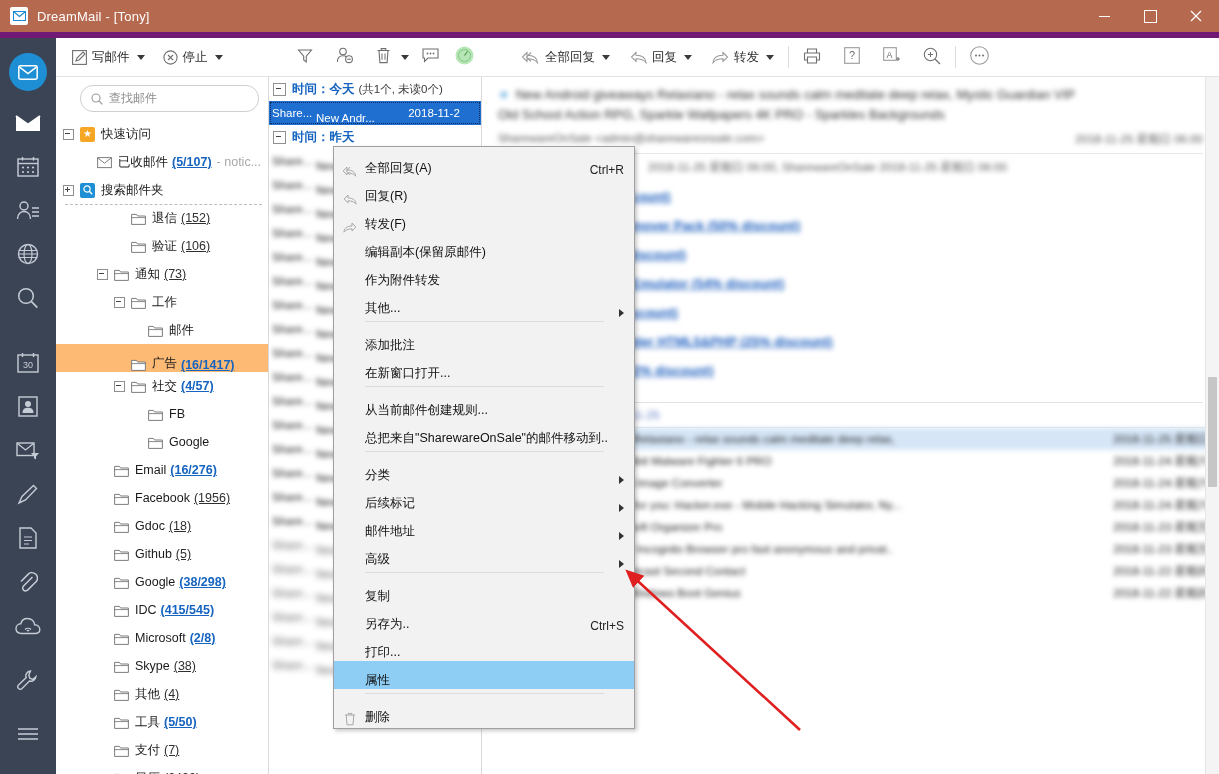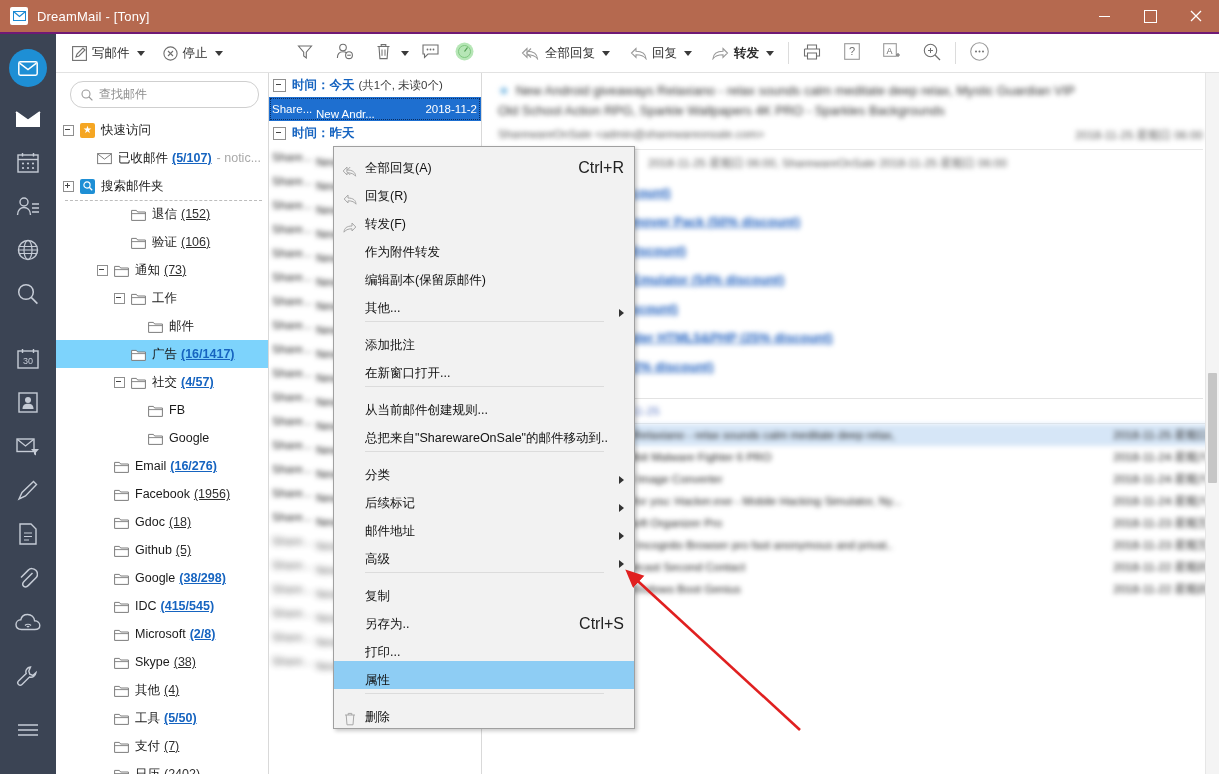--- a/index.html
+++ b/index.html
@@ -7,21 +7,21 @@
     width:1219px;height:774px;overflow:hidden;
     font-family:"Liberation Sans","DejaVu Sans",sans-serif;
     font-size:12px;color:#222;background:#fff;
     -webkit-font-smoothing:antialiased;
   }
   .app{position:relative;width:1219px;height:774px;display:flex;flex-direction:column;}
 
   
   .titlebar{
     height:32px;background:#b5694f;display:flex;align-items:center;
-    border-bottom:2px solid #701a75;flex:none;position:relative;
+    border-bottom:6px solid #701a75;flex:none;position:relative;
   }
   .tb-icon{
     width:18px;height:18px;margin-left:10px;background:#fff;border-radius:2px;
     display:flex;align-items:center;justify-content:center;color:#1c8ad4;font-size:13px;line-height:1;
   }
   .tb-title{margin-left:9px;color:#fff;font-size:13px;letter-spacing:.2px;}
   .tb-ctrls{margin-left:auto;display:flex;height:32px;}
   .tb-btn{
     width:46px;height:32px;display:flex;align-items:center;justify-content:center;
     color:#fff;font-size:13px;
@@ -49,29 +49,29 @@
   }
   .rail .gap{height:20px;}
   .rail .gap-s{height:10px;}
   .rail svg{display:block;}
 
   
   .folders{
     width:212px;flex:none;background:#fff;border-right:1px solid #d9d9d9;
     display:flex;flex-direction:column;position:relative;
   }
-  .searchwrap{padding:8px 9px 6px 14px;}
+  .searchwrap{padding:8px 9px 6px 24px;}
   .searchbox{
     height:25px;border:1px solid #cfcfcf;border-radius:13px;display:flex;align-items:center;
     padding:0 10px;color:#8d8d8d;font-size:12px;background:#fff;
   }
   .searchbox .mag{margin-right:6px;color:#9a9a9a;display:flex;}
   .tree{flex:1;overflow:hidden;position:relative;padding-top:2px;}
   .trow{height:28px;display:flex;align-items:center;white-space:nowrap;font-size:12.5px;color:#1a1a1a;position:relative;}
-  .trow.sel{background:#7dd3fc;}
+  .trow.sel{background:#fdba74;align-items:flex-end;}
   .tw{width:13px;height:13px;display:flex;align-items:center;justify-content:center;flex:none;}
   .tw .box{width:9px;height:9px;border:1px solid #8f8f8f;background:#fff;position:relative;}
   .tw .box:before{content:"";position:absolute;left:1px;top:3px;width:5px;height:1px;background:#444;}
   .tw .box.plus:after{content:"";position:absolute;left:3px;top:1px;width:1px;height:5px;background:#444;}
   .ind{flex:none;}
   .fic{width:17px;height:15px;flex:none;display:flex;align-items:center;justify-content:center;margin-right:5px;}
   .fic svg{display:block;}
   .star{width:15px;height:15px;background:#f5a623;border-radius:2px;display:flex;align-items:center;justify-content:center;color:#fff;font-size:10px;line-height:1;}
   .sq-blue{width:15px;height:15px;background:#1e8fd5;border-radius:2px;display:flex;align-items:center;justify-content:center;color:#fff;}
   .lbl{color:#1a1a1a;}
@@ -91,21 +91,21 @@
   .group{height:24px;display:flex;align-items:center;font-weight:bold;color:#1664c0;font-size:12.5px;padding-left:4px;}
   .group .gw{width:11px;height:11px;border:1px solid #8f8f8f;background:#fff;position:relative;margin-right:6px;flex:none;}
   .group .gw:before{content:"";position:absolute;left:2px;top:4px;width:5px;height:1px;background:#444;}
   .group .gsub{font-weight:normal;color:#3a3a3a;margin-left:4px;font-size:11.5px;}
   .mrow{height:24px;display:flex;align-items:center;font-size:11.5px;padding-left:3px;overflow:hidden;white-space:nowrap;}
   .mrow.sel{background:#1e6fd0;color:#fff;outline:1px dotted #0a2d60;outline-offset:-2px;}
   .blur{filter:blur(2.6px);}
   .blur2{filter:blur(3.2px);opacity:.75;}
   .mcol-a{width:44px;overflow:hidden;flex:none;}
   .mcol-b{flex:1;overflow:hidden;margin-top:9px;}
-  .mcol-c{width:62px;flex:none;text-align:right;padding-right:4px;}
+  .mcol-c{width:62px;flex:none;text-align:center;padding-right:16px;}
 
   
   .reader{flex:1;min-width:0;display:flex;flex-direction:column;background:#fff;position:relative;}
   .rtoolbar{height:38px;display:flex;align-items:center;border-bottom:1px solid #e2e2e2;background:#fff;padding-left:10px;flex:none;}
   .tbtn{display:flex;align-items:center;height:30px;padding:0 6px;color:#2b2b2b;font-size:12.5px;}
   .tbtn .ic{margin-right:5px;display:flex;color:#7d7d7d;}
   .caret{width:0;height:0;border-left:4px solid transparent;border-right:4px solid transparent;border-top:5px solid #3a3a3a;margin-left:7px;}
   .vsep{width:1px;height:22px;background:#dcdcdc;margin:0 8px;}
   .isq{width:30px;height:28px;display:flex;align-items:center;justify-content:center;color:#6f6f6f;}
   .rbody{flex:1;overflow:hidden;position:relative;}
@@ -130,21 +130,21 @@
   .ctxmenu{
     position:absolute;left:333px;top:146px;width:300px;background:#f2f2f2;
     border:1px solid #a0a0a0;box-shadow:2px 2px 4px rgba(0,0,0,.22);
     z-index:50;padding:2px 0;font-size:12.5px;
   }
   .ctxmenu .sepline{height:1px;background:#dcdcdc;margin:4px 30px 4px 31px;}
   .mi{height:28px;display:flex;align-items:flex-end;padding:0 10px 0 0;position:relative;color:#111;}
   .mi.hl{background:#8ecdf4;}
   .mi .micon{width:31px;display:flex;align-items:center;justify-content:center;flex:none;color:#9a9a9a;}
   .mi .mtext{flex:1;white-space:nowrap;overflow:hidden;}
-  .mi .acc{color:#222;font-size:16px;margin-left:16px;}
+  .mi .acc{color:#222;font-size:12px;margin-left:16px;}
   .mi .arrow{width:0;height:0;border-top:4px solid transparent;border-bottom:4px solid transparent;border-left:5px solid #333;margin-left:8px;}
 
   
   .redarrow{position:absolute;left:0;top:0;width:1219px;height:774px;pointer-events:none;z-index:60;}
 
   
   .vscroll{position:absolute;right:0;top:0;bottom:0;width:13px;background:#f4f4f4;border-left:1px solid #e6e6e6;}
   .vthumb{position:absolute;left:2px;width:9px;background:#c6c6c6;border-radius:1px;}
 </style>
 </head>
@@ -399,21 +399,21 @@
           </div>
           <div class="tbtn" style="margin-left:8px;">
             <span class="ic">
               <svg width="17" height="13" viewBox="0 0 17 13">
                   <path d="M6 1.5 L1.5 6 L6 10.5 V7.8 C11 7.8 14 9 16 11.8 C15.7 7 12.5 4.2 6 4.2 Z" fill="none" stroke="#9a9a9a" stroke-width="1.1"></path>
                 </svg>
             </span>
             <span>回复</span>
             <span class="caret"></span>
           </div>
-          <div class="tbtn" style="margin-left:8px;font-weight:bold;">
+          <div class="tbtn" style="margin-left:8px;">
             <span class="ic">
               <svg width="17" height="13" viewBox="0 0 17 13">
                   <path d="M11 1.5 L15.5 6 L11 10.5 V7.8 C6 7.8 3 9 1 11.8 C1.3 7 4.5 4.2 11 4.2 Z" fill="none" stroke="#9a9a9a" stroke-width="1.1"></path>
                 </svg>
             </span>
             <span>转发</span>
             <span class="caret"></span>
           </div>
           <div class="vsep"></div>
           <div class="isq">
@@ -1004,25 +1004,25 @@
       <div class="mi">
         <span class="micon">
           <svg width="14" height="11" viewBox="0 0 14 11">
             <path d="M9 1 L12.8 5 L9 9 V6.8 C4.8 6.8 2.6 8 1 10.2 C1.2 6.2 3.8 4 9 4 Z" fill="none" stroke="#a8a8a8" stroke-width="1"></path>
           </svg>
         </span>
         <span class="mtext">转发(F)</span>
       </div>
       <div class="mi">
         <span class="micon"></span>
+        <span class="mtext">编辑副本(保留原邮件)</span>
+      </div>
+      <div class="mi">
+        <span class="micon"></span>
         <span class="mtext">作为附件转发</span>
-      </div>
-      <div class="mi">
-        <span class="micon"></span>
-        <span class="mtext">编辑副本(保留原邮件)</span>
       </div>
       <div class="mi">
         <span class="micon"></span>
         <span class="mtext">其他...</span>
         <span class="arrow"></span>
       </div>
       <div class="sepline"></div>
       <div class="mi">
         <span class="micon"></span>
         <span class="mtext">添加批注</span>

